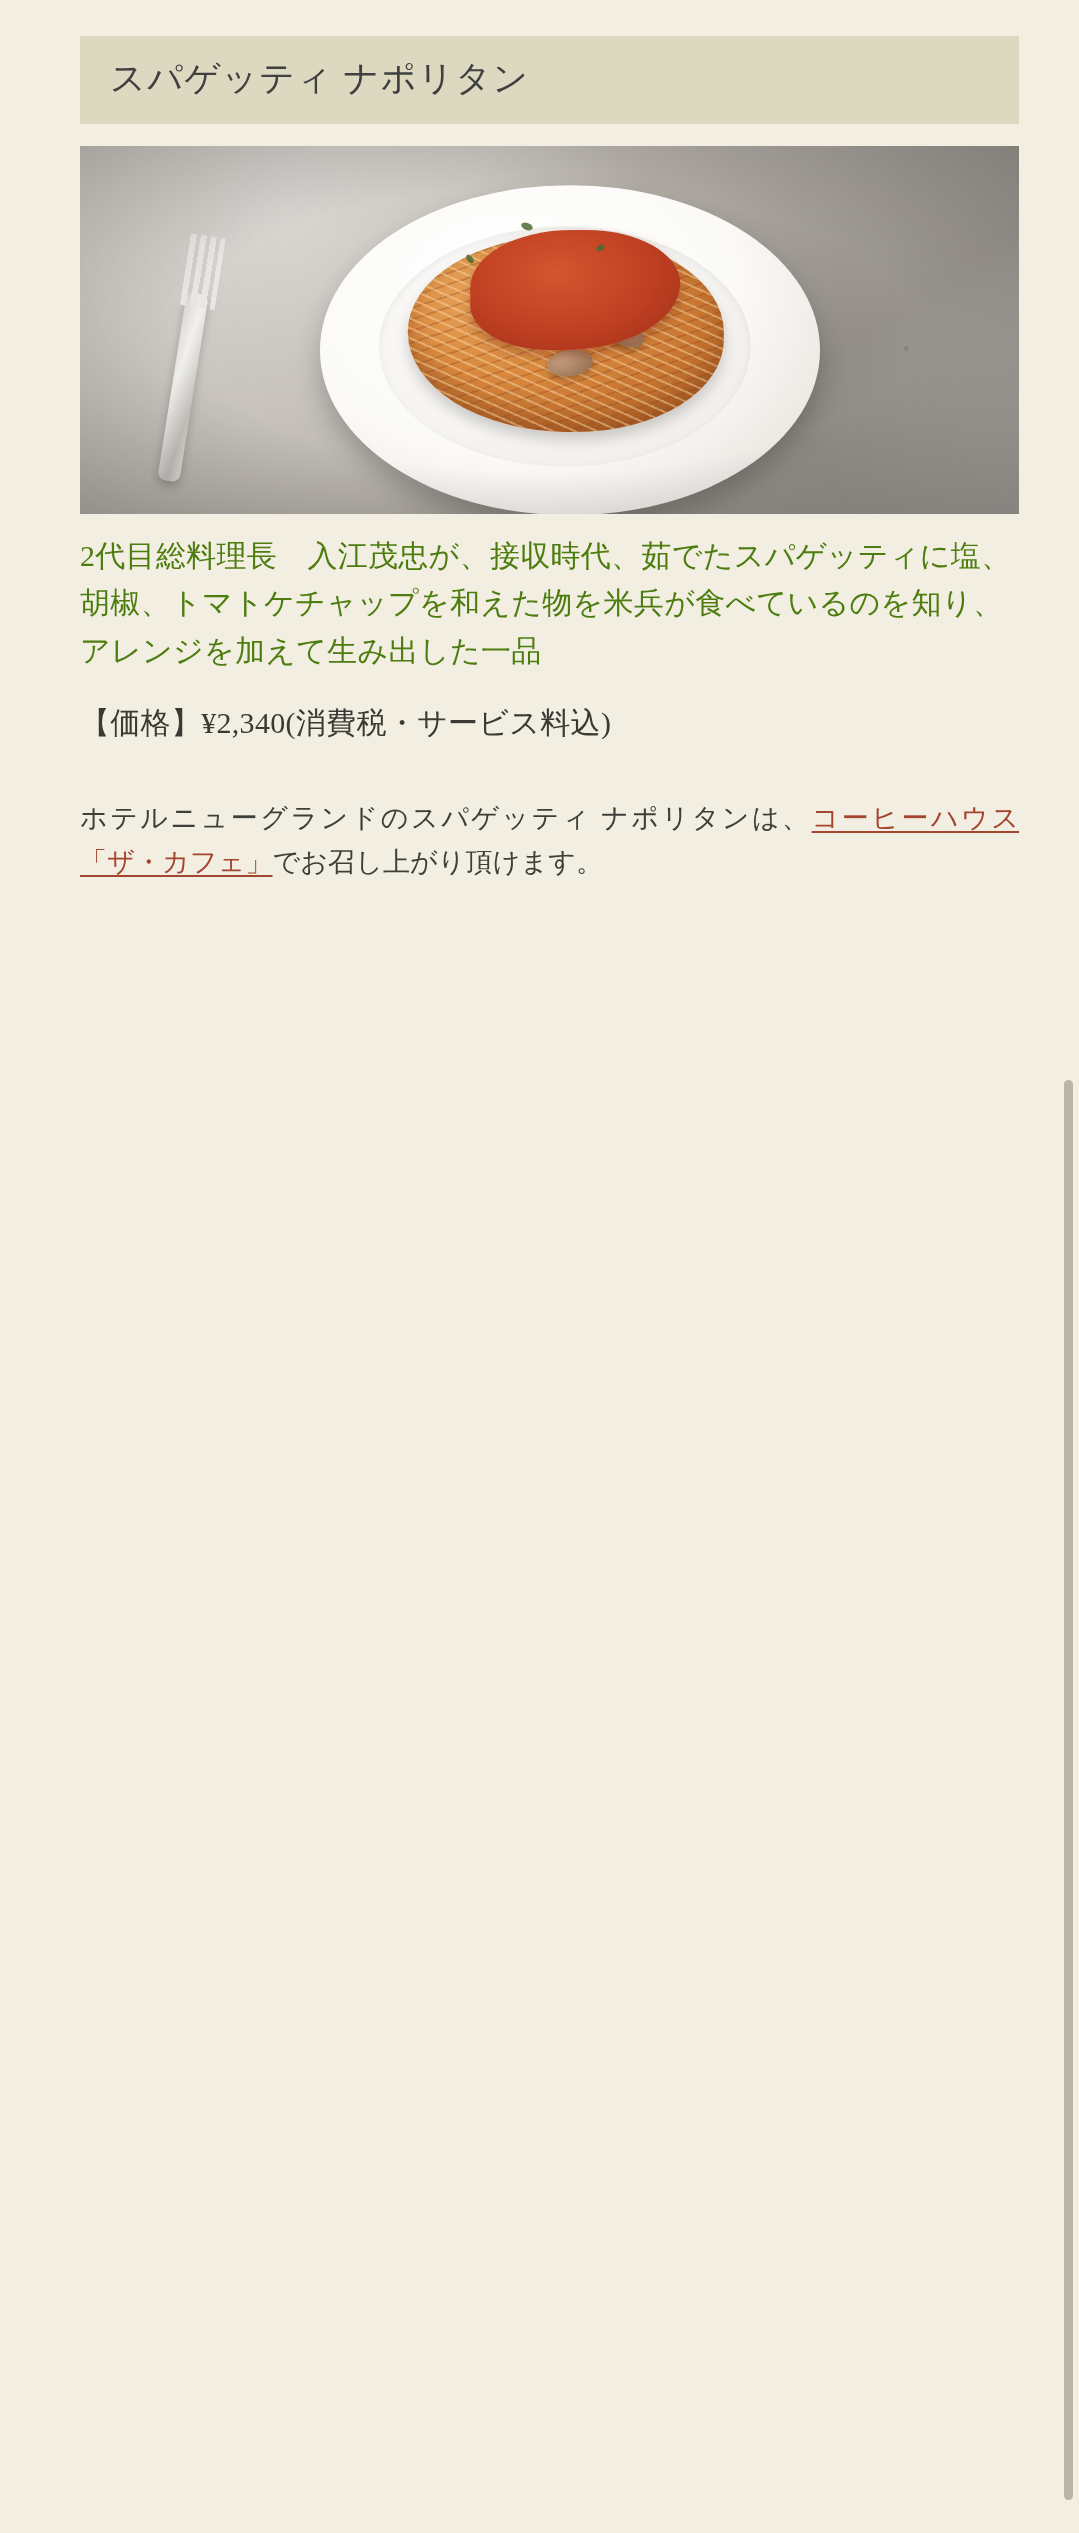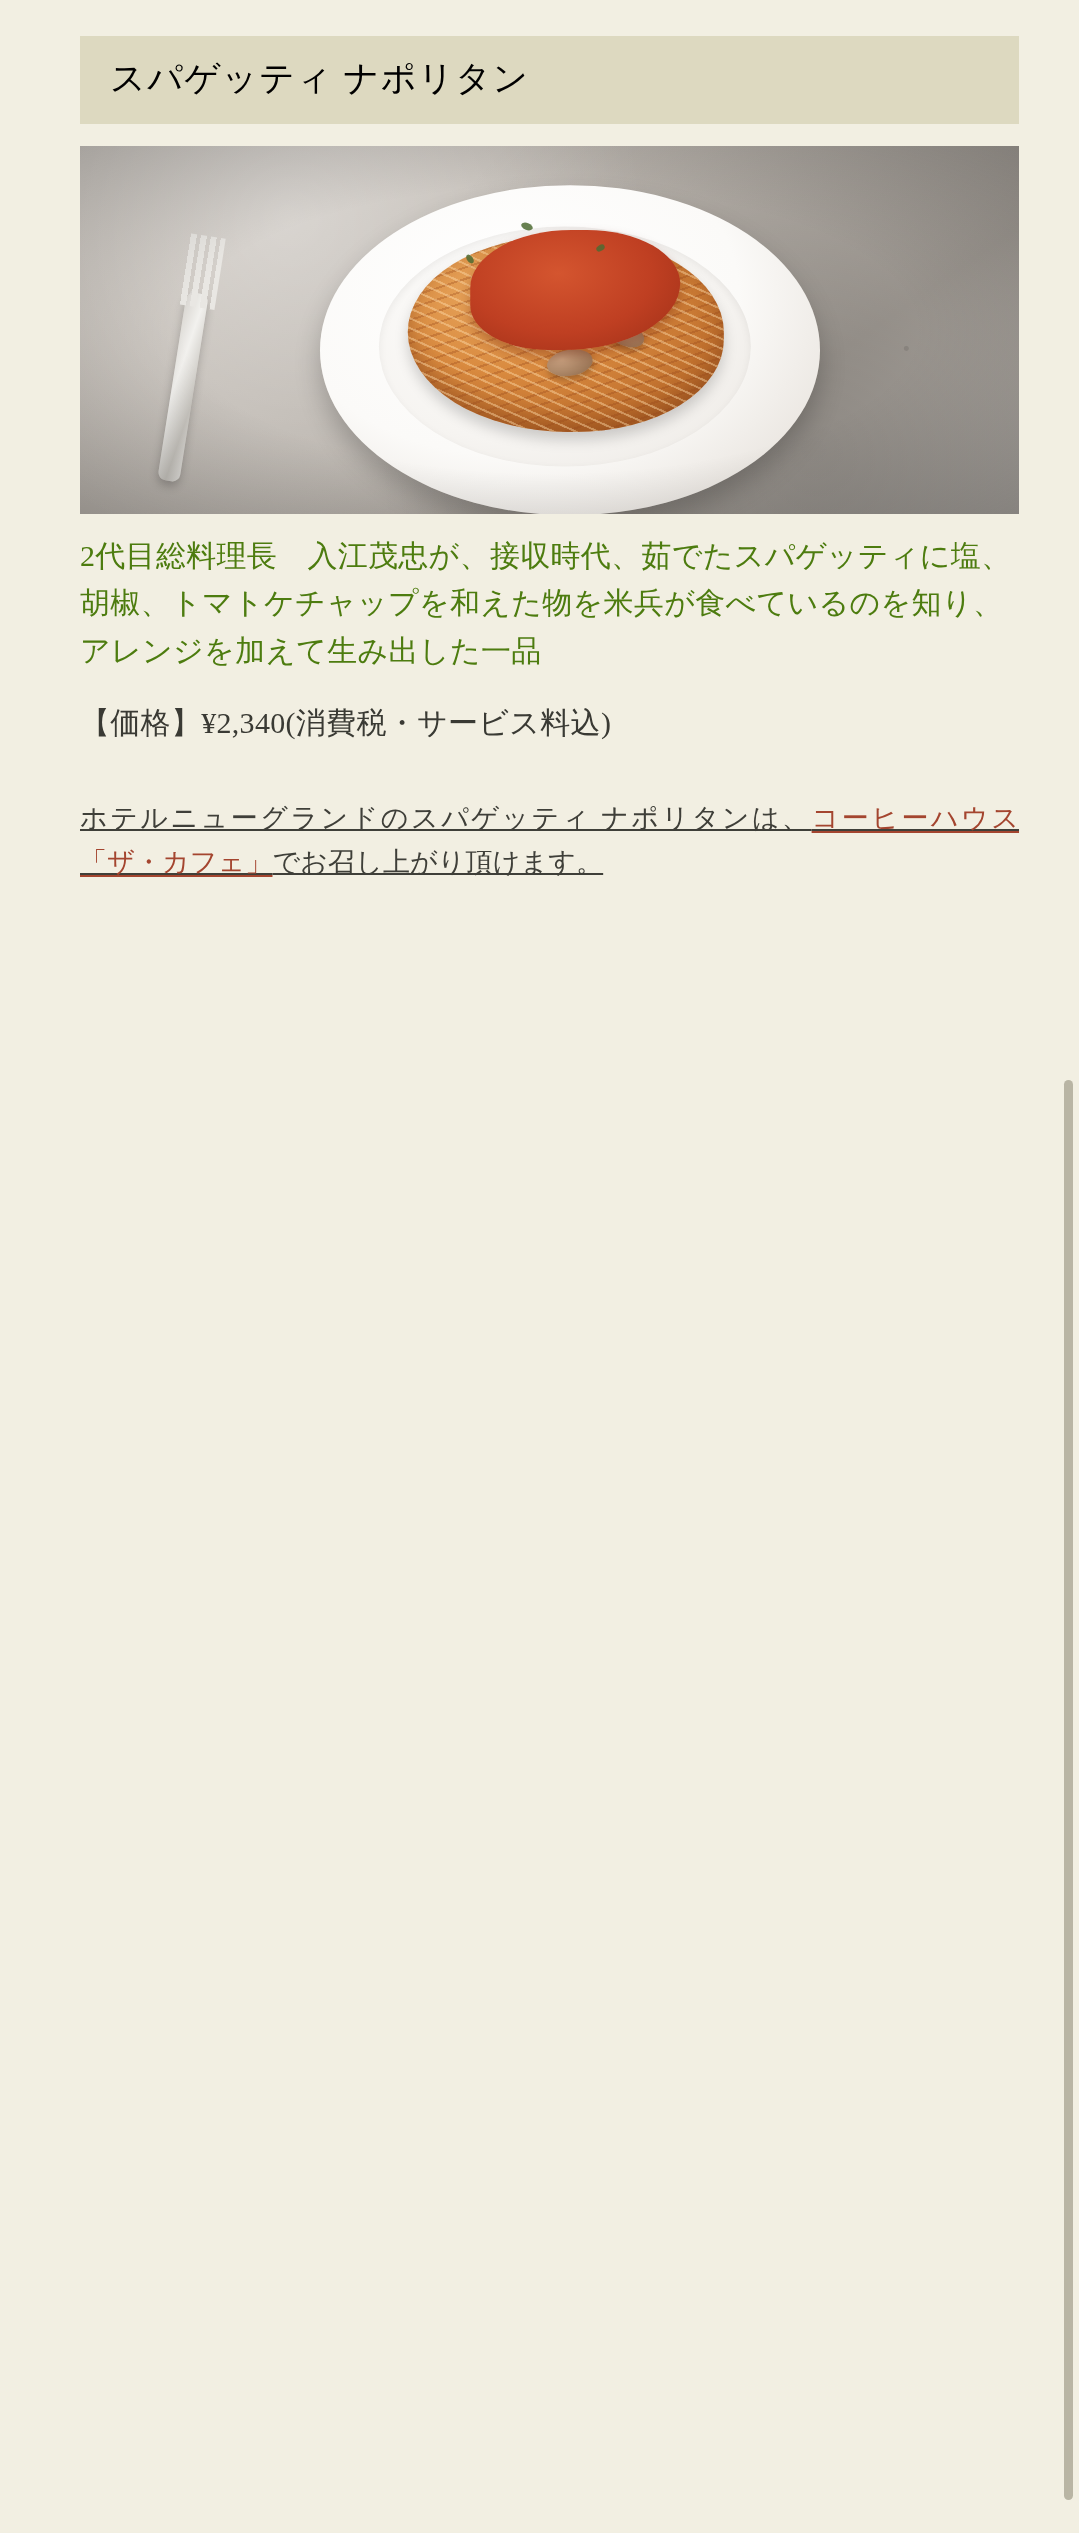--- a/index.html
+++ b/index.html
@@ -22,21 +22,21 @@
     padding: 36px 60px 40px 80px;
   }
   .title-bar {
     background: #ddd9c0;
     padding: 22px 30px 24px 30px;
     margin: 0 0 22px 0;
   }
   .title-bar .title {
     font-size: 35px;
     letter-spacing: 0.04em;
-    color: #000000;
+    color: #404040;
     line-height: 1.2;
     font-family: "Liberation Serif", "DejaVu Serif", serif;
   }
   .photo-wrap {
     width: 100%;
     margin: 0 0 18px 0;
   }
   .photo {
     position: relative;
     width: 100%;
@@ -163,21 +163,21 @@
     letter-spacing: 0.01em;
   }
   .body-p {
     font-size: 27px;
     line-height: 1.62;
     letter-spacing: 0.005em;
     margin: 0 0 34px 0;
     color: #3f3f39;
     text-align: justify;
   }
-  .body-p:last-of-type { margin-bottom: 0; text-decoration: underline; }
+  .body-p:last-of-type { margin-bottom: 0; }
   .link {
     color: #a4452f;
     text-decoration: underline;
     text-underline-offset: 4px;
   }
   .scrollbar {
     position: absolute;
     right: 6px;
     top: 1080px;
     width: 9px;

